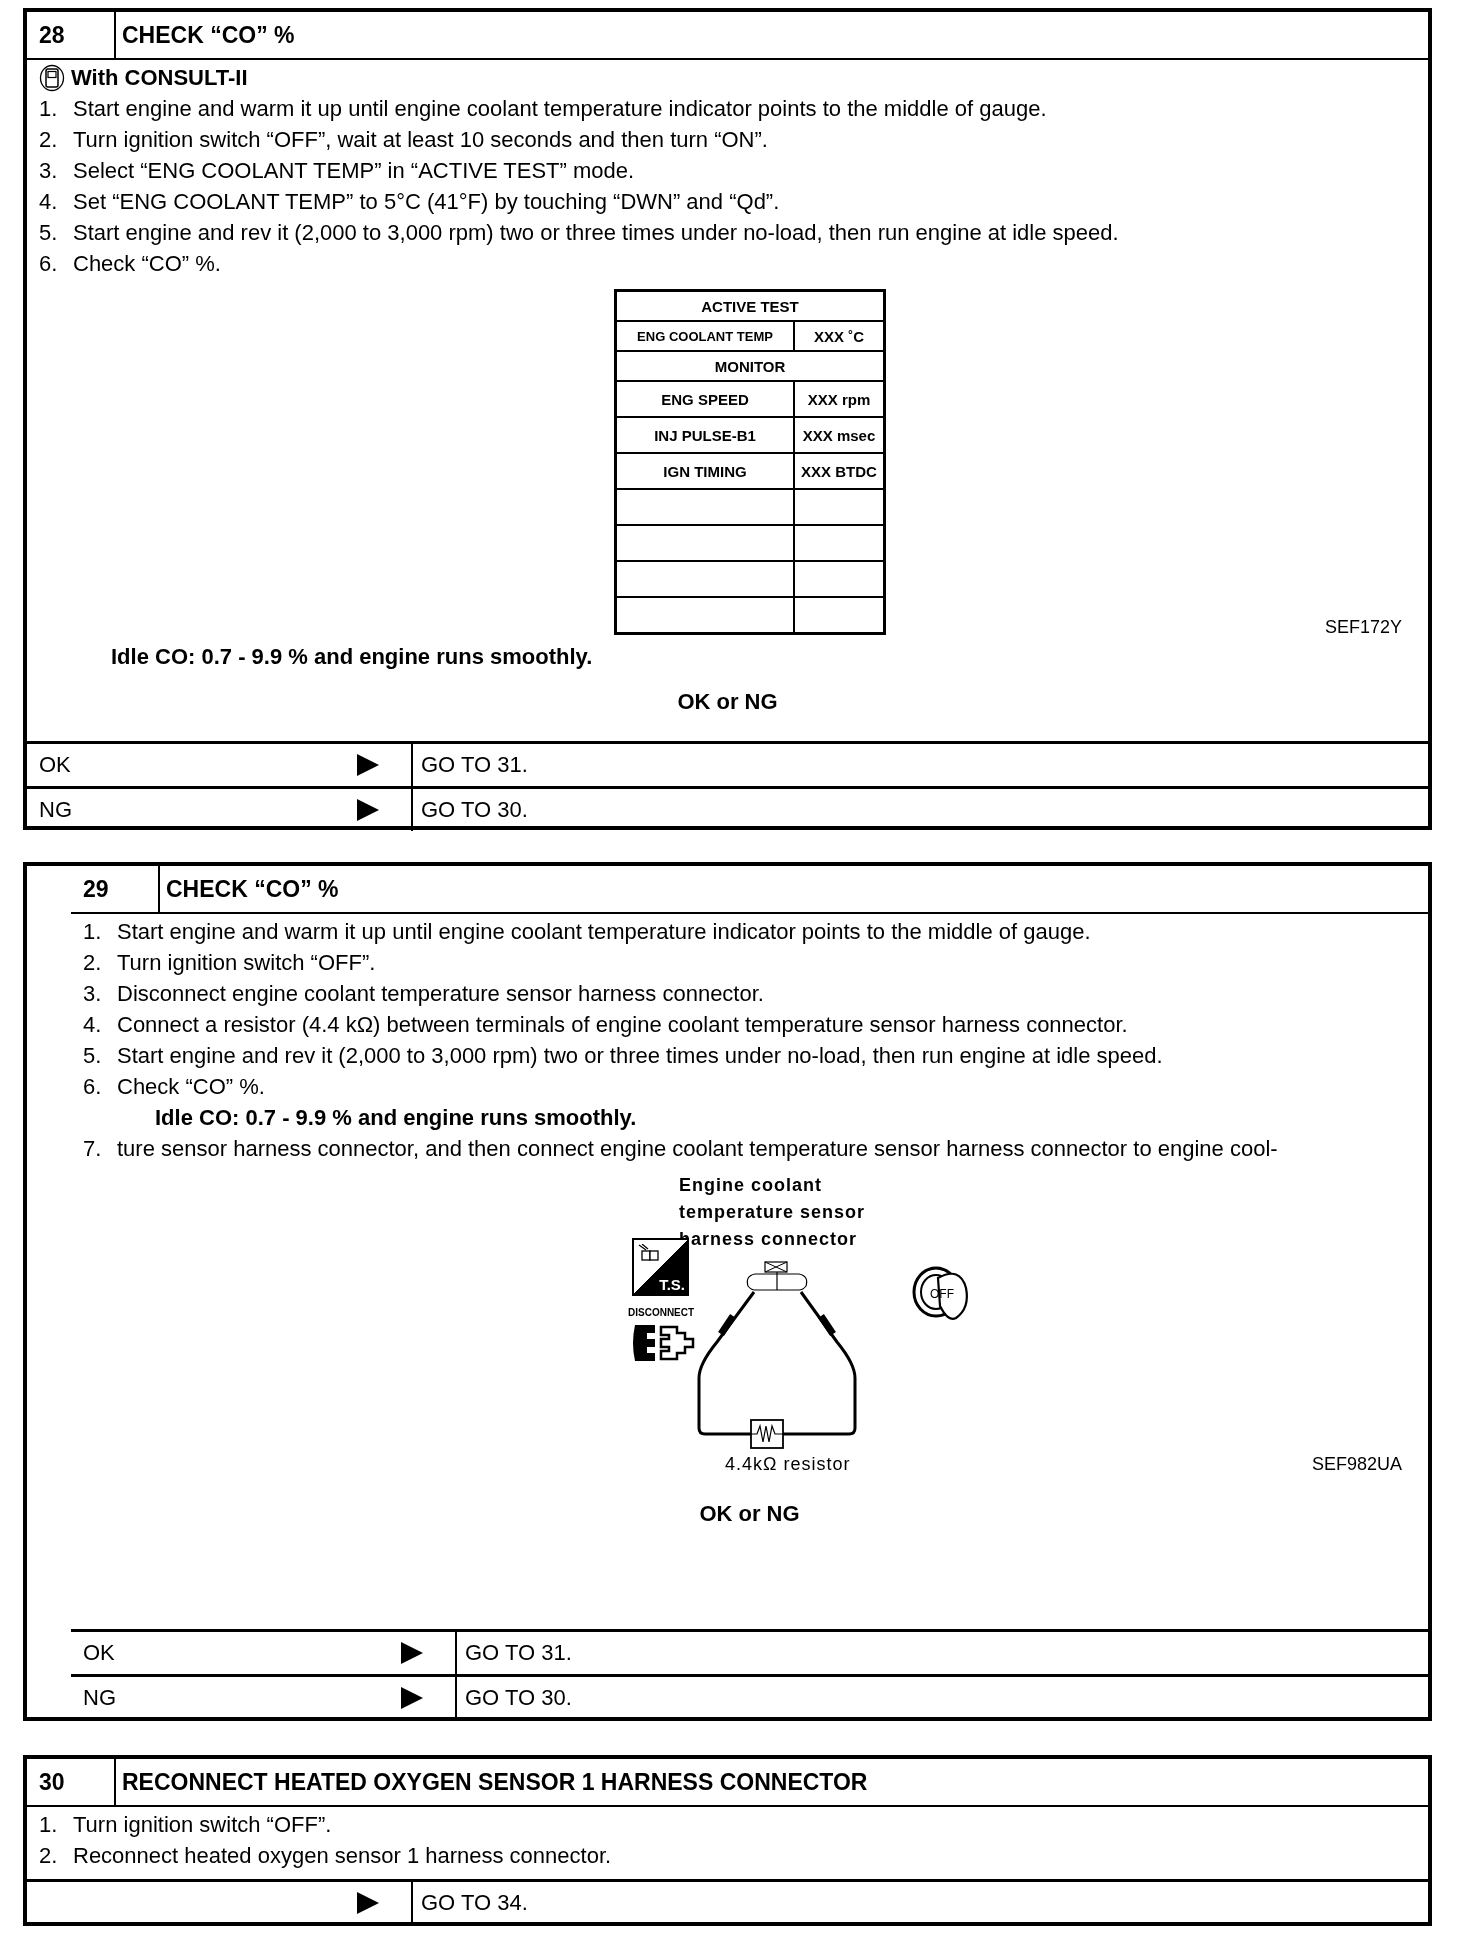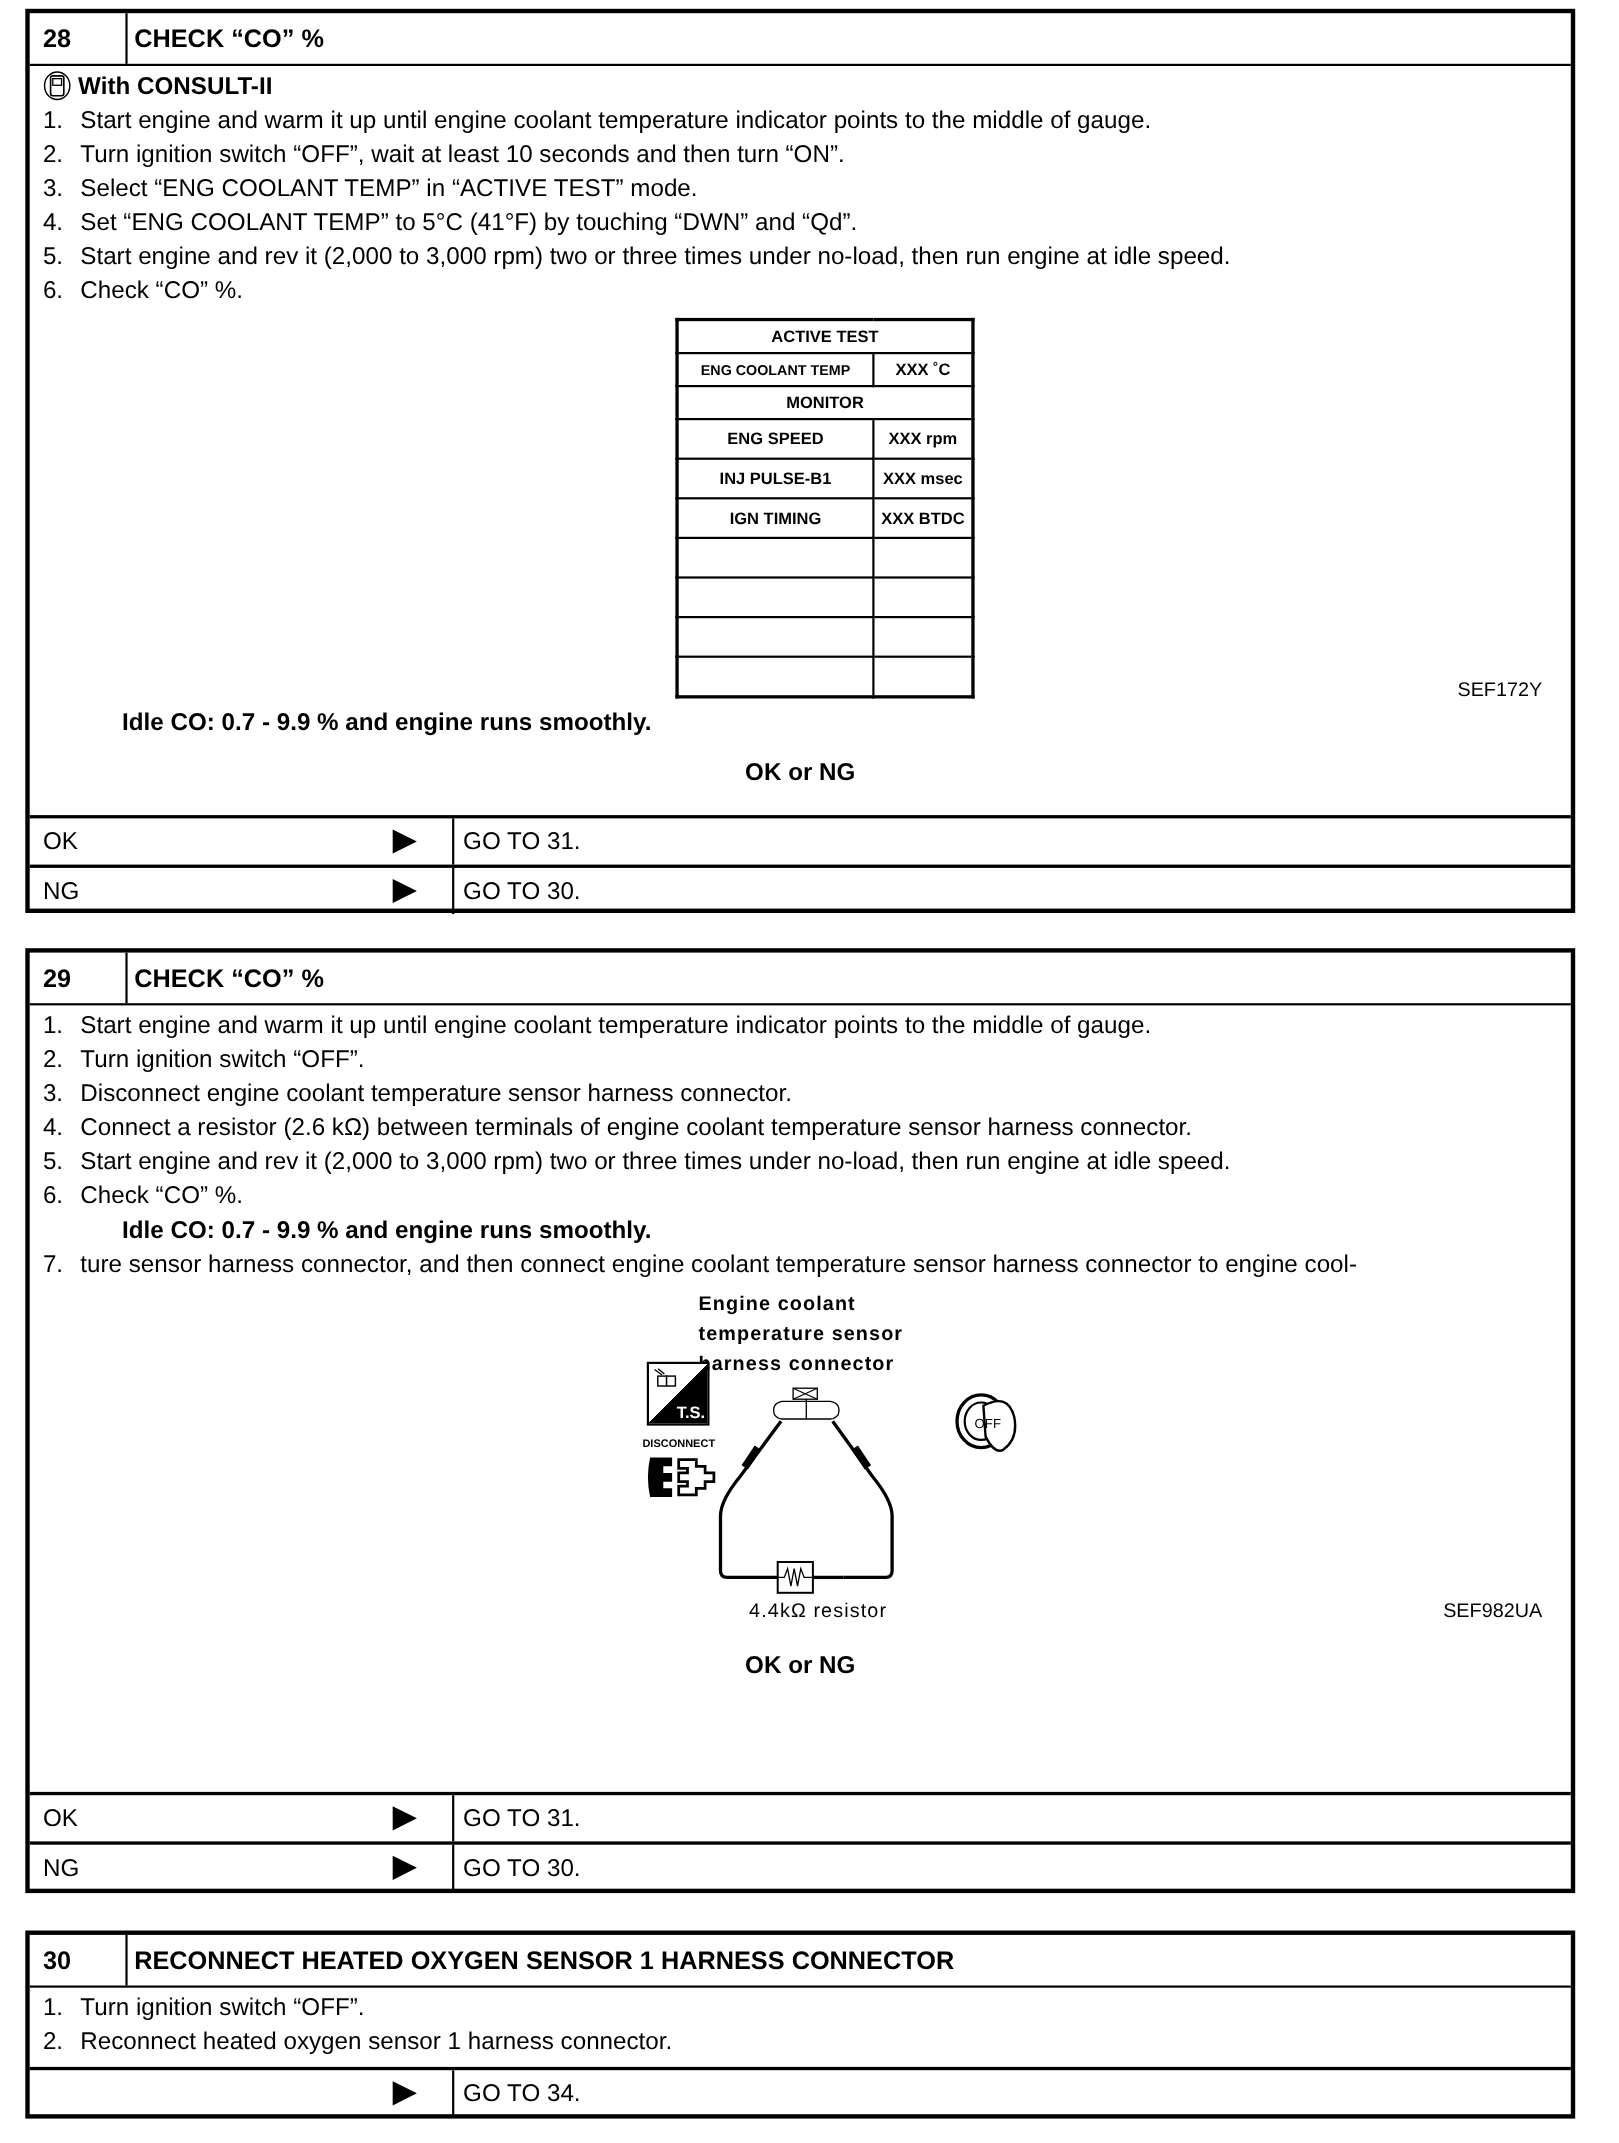--- a/index.html
+++ b/index.html
@@ -161,41 +161,41 @@
   </div>
   <div class="row">
     <div class="lbl">
         <span>NG</span>
         <span class="tri"></span>
       </div>
     <div class="dest">GO TO 30.</div>
   </div>
 </div>
 
-<div class="section" style="top:862px;height:859px;">
+<div class="section" style="top:862px;height:859px;padding-left:44px;">
   <div class="hdr">
     <div class="num">29</div>
     <div class="title">CHECK “CO” %</div>
   </div>
   <div class="body" style="height:713px;">
     <div class="line step">
         <span class="n">1.</span>
         <span class="t">Start engine and warm it up until engine coolant temperature indicator points to the middle of gauge.</span>
       </div>
     <div class="line step">
         <span class="n">2.</span>
         <span class="t">Turn ignition switch “OFF”.</span>
       </div>
     <div class="line step">
         <span class="n">3.</span>
         <span class="t">Disconnect engine coolant temperature sensor harness connector.</span>
       </div>
     <div class="line step">
         <span class="n">4.</span>
-        <span class="t">Connect a resistor (2.6 kΩ) between terminals of engine coolant temperature sensor harness connector.</span>
+        <span class="t">Connect a resistor (4.4 kΩ) between terminals of engine coolant temperature sensor harness connector.</span>
       </div>
     <div class="line step">
         <span class="n">5.</span>
         <span class="t">Start engine and rev it (2,000 to 3,000 rpm) two or three times under no-load, then run engine at idle speed.</span>
       </div>
     <div class="line step">
         <span class="n">6.</span>
         <span class="t">Check “CO” %.</span>
       </div>
     <div class="line bold indent">Idle CO: 0.7 - 9.9 % and engine runs smoothly.</div>

